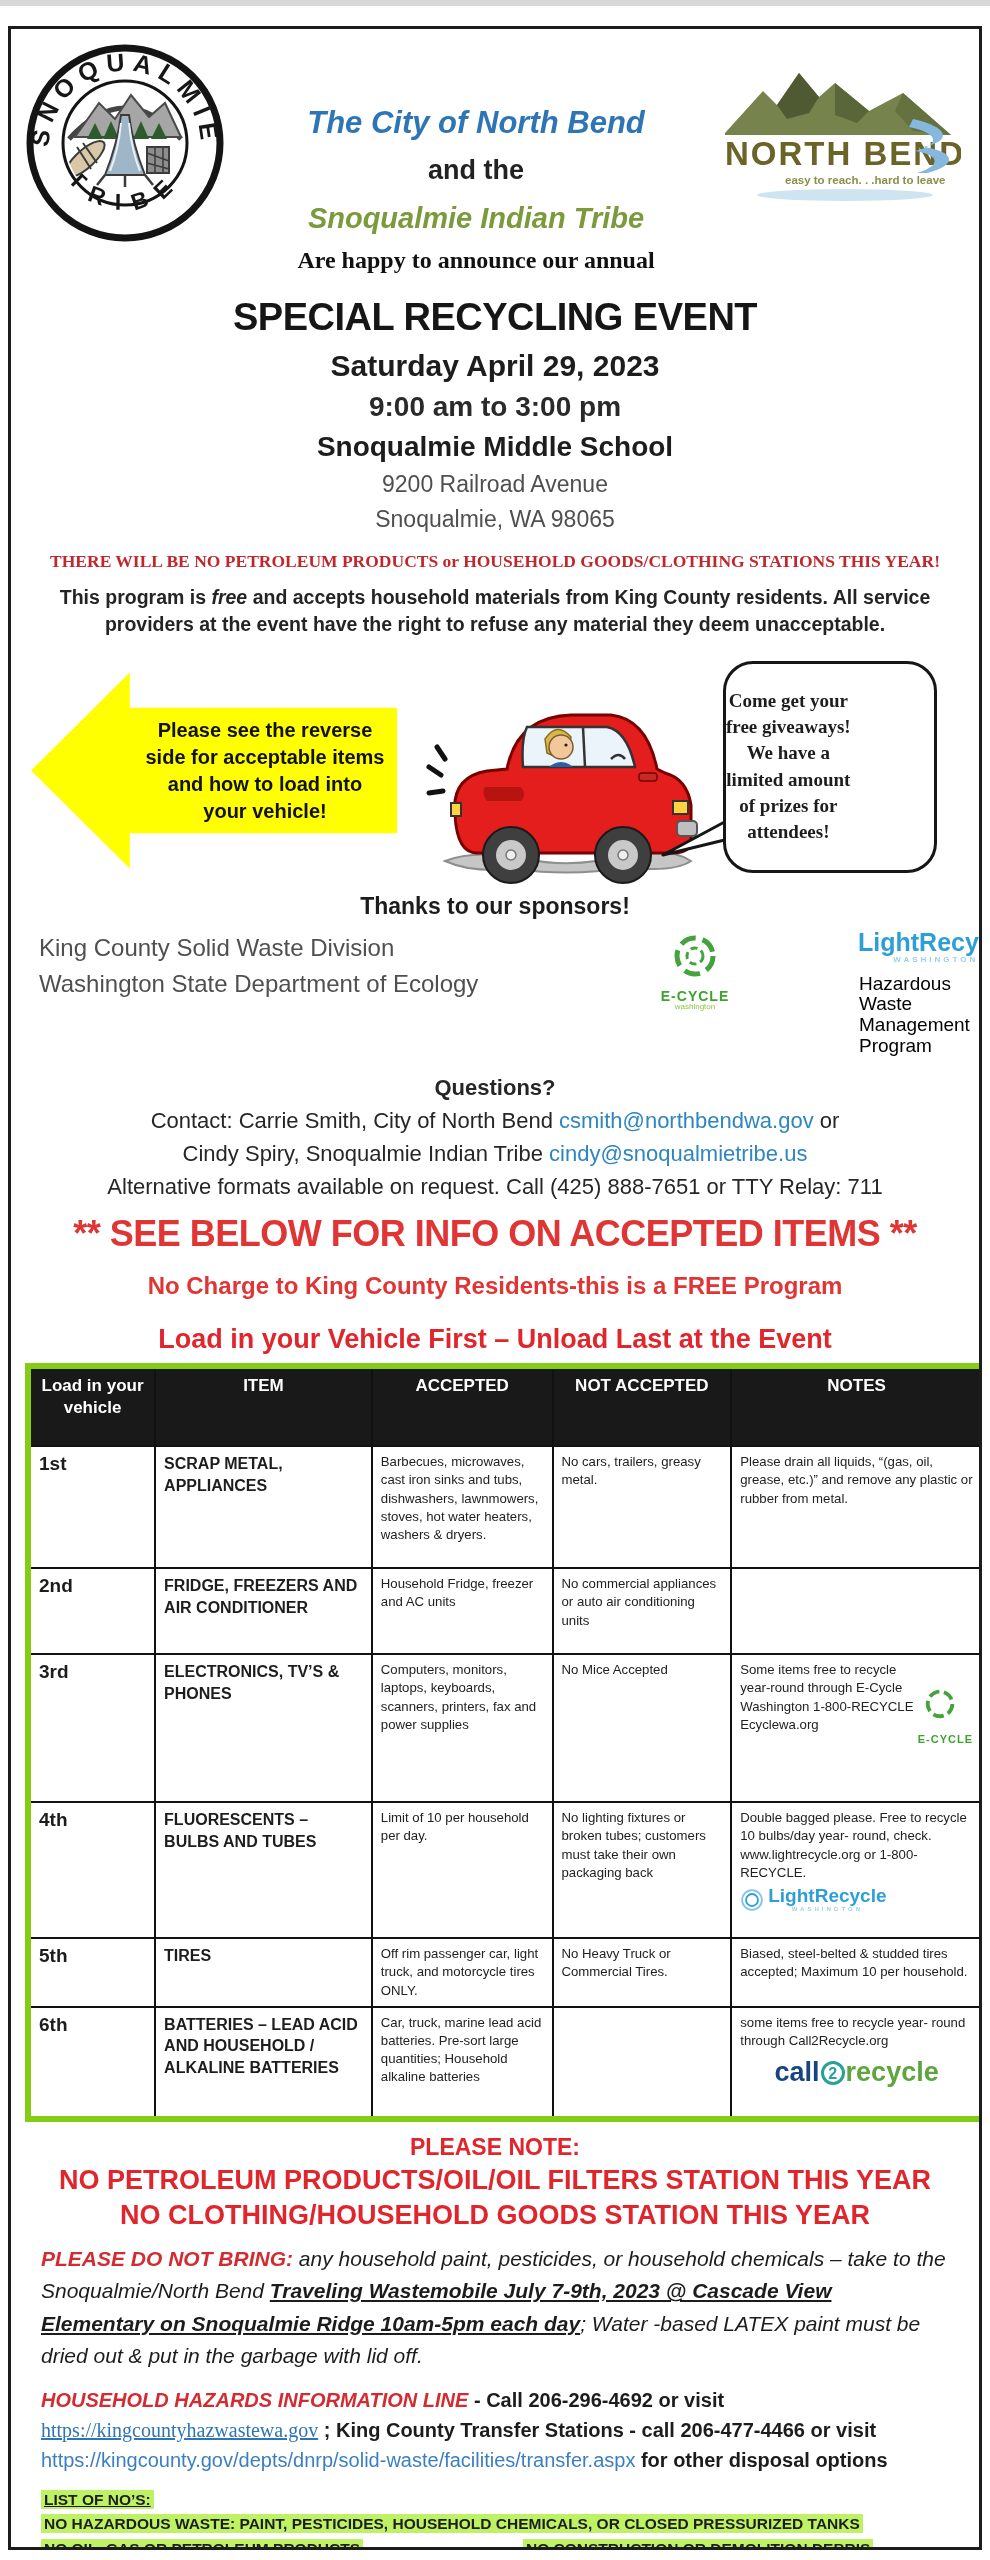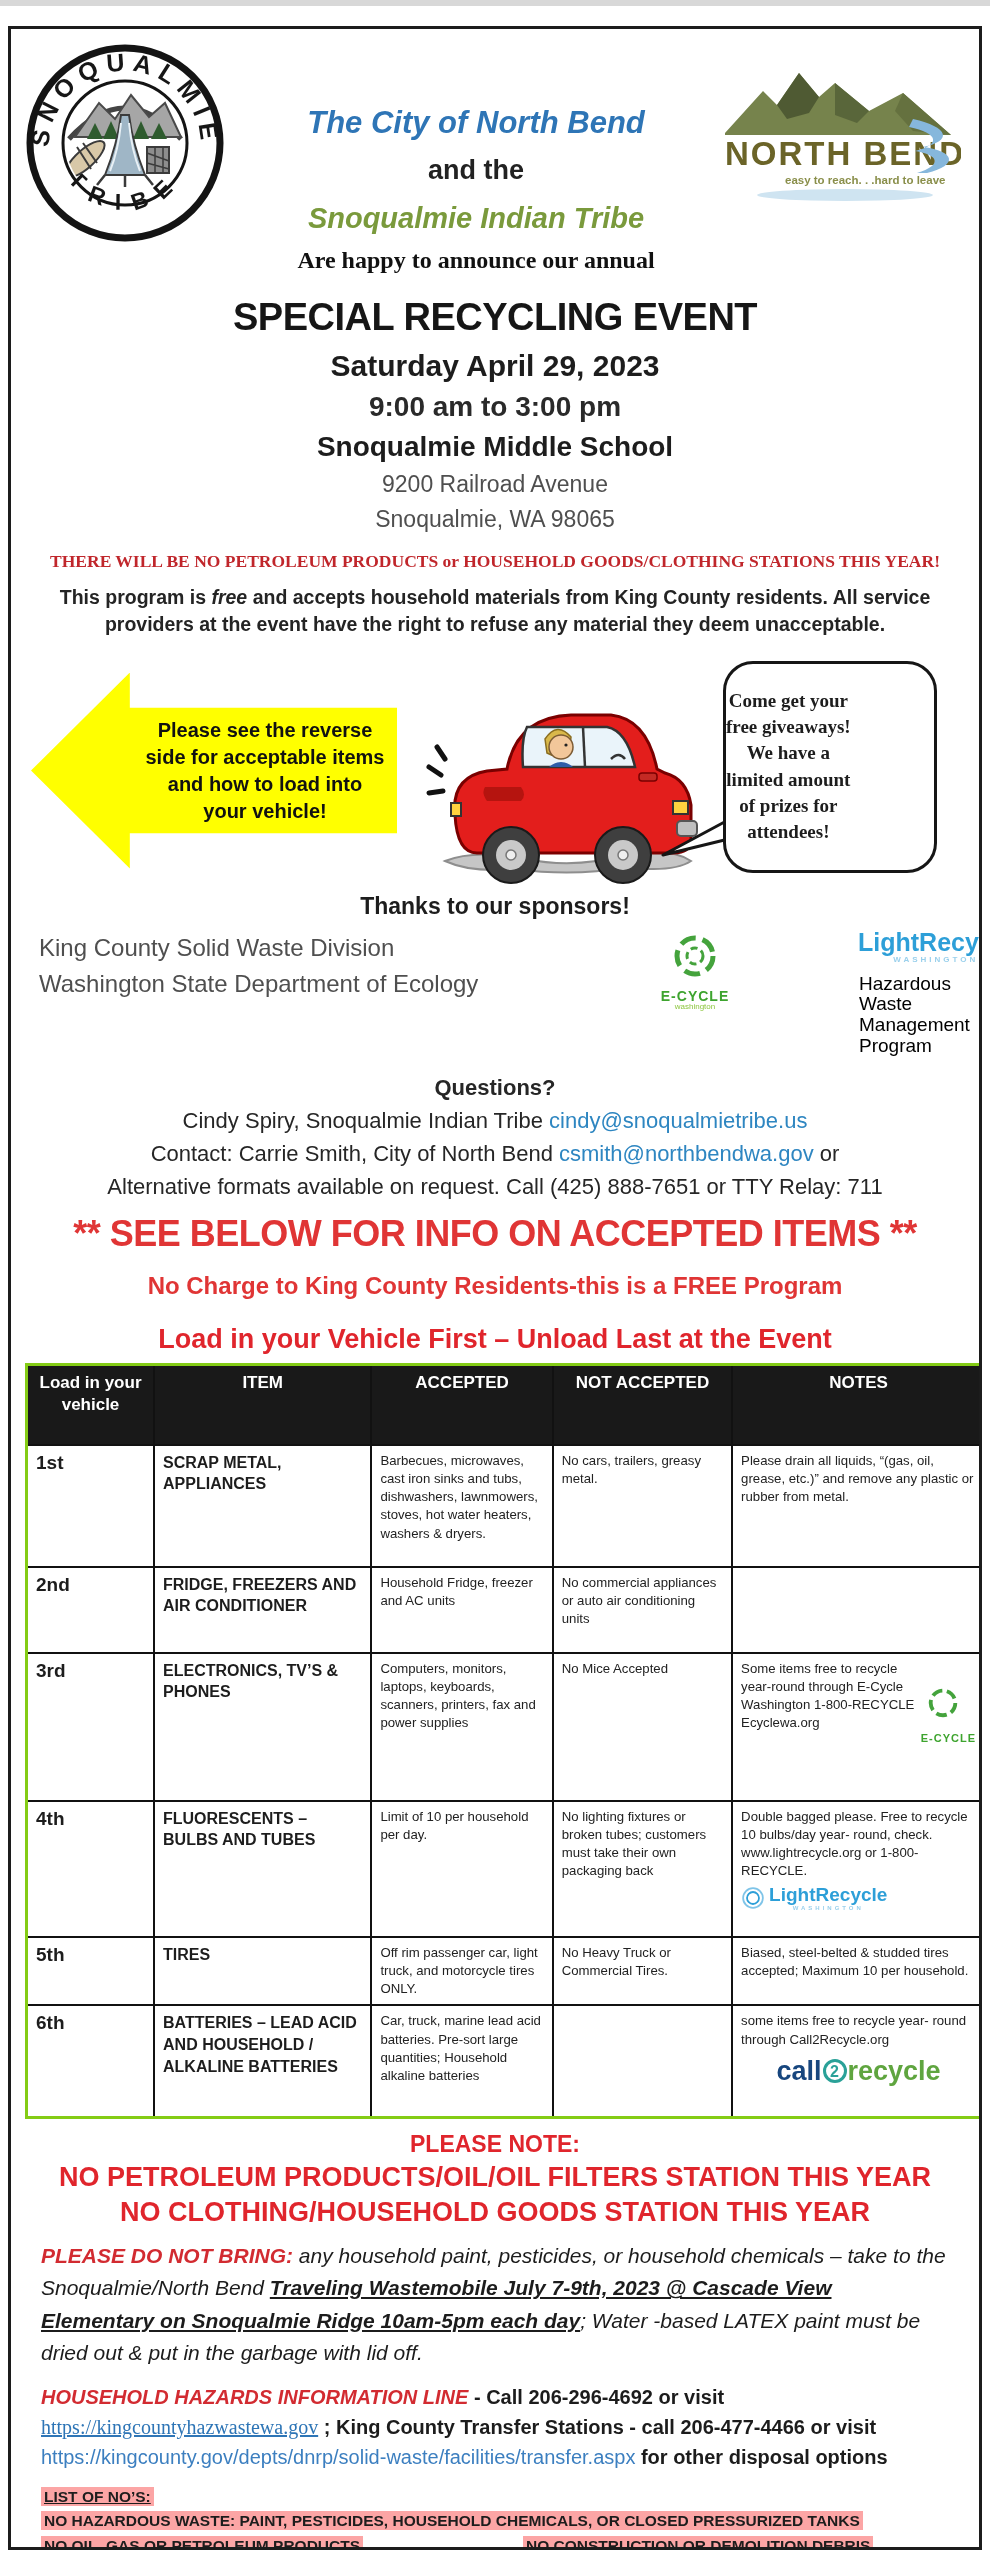--- a/index.html
+++ b/index.html
@@ -78,21 +78,21 @@
   .questions { margin-top:14px; font-size:22px; line-height:1.5; color:#262626; }
   .q-title { font-weight:bold; }
   .email { color:#2e86c1; }
 
   
   .see-below { margin-top:10px; font-size:36px; font-weight:bold; color:#e03535; letter-spacing:-0.5px; }
   .no-charge { margin-top:17px; font-size:24px; font-weight:bold; color:#e03535; }
   .load-first { margin-top:24px; font-size:27px; font-weight:bold; color:#e0252c; }
 
   
-  table.grid { border-collapse:collapse; width:962px; margin:8px auto 0 auto; border:3px solid #84cc16; }
+  table.grid { border-collapse:collapse; width:962px; margin:8px auto 0 auto; border:6px solid #84cc16; }
   table.grid th, table.grid td { border:2.5px solid #111; vertical-align:top; padding:6px 8px; }
   th.hd { background:#191919; color:#fff; font-size:17px; font-weight:bold; text-align:center; vertical-align:middle; height:80px; line-height:1.3; }
   td.order { font-size:19px; font-weight:bold; }
   td.item { font-size:16px; font-weight:600; line-height:1.35;margin-left:7px; }
   td.small { font-size:13.2px; line-height:1.38; color:#222; }
   tr.r1 { height:122px; } tr.r2 { height:86px; } tr.r3 { height:148px; }
   tr.r4 { height:136px; } tr.r5 { height:64px; } tr.r6 { height:112px; }
   .cell-logo-right { float:right; margin:26px 0 0 4px; }
   .cell-logo-center { text-align:center; margin-top:4px; }
   .lr-small .lr-text { font-size:19px; }
@@ -106,21 +106,21 @@
   .pn-title { font-size:23px; font-weight:bold; color:#e0252c; }
   .pn-line { font-size:27px; font-weight:bold; color:#e0252c; margin-top:4px; }
   .dnb { margin:12px 16px 0 16px; font-size:21px; font-style:italic; line-height:1.55; color:#1c1c1c; }
   .dnb-red { color:#d22b31; font-weight:bold; }
   .dnb-u { font-weight:bold; text-decoration:underline; }
   .hazards { margin:12px 16px 0 16px; font-size:20px; font-weight:bold; line-height:1.5; color:#1c1c1c; }
   .hz-red { color:#d22b31; font-style:italic; }
   .hz-link1 { color:#2e75b6; font-family:"Liberation Serif", serif; text-decoration:underline; font-weight:normal; }
   .hz-link2 { color:#3c7fc0; font-weight:normal; }
   .nos { margin:14px 16px 0 16px; font-size:15.5px; font-weight:bold; line-height:1.45; }
-  .hl { background:#fca5a5; padding:1px 3px; }
+  .hl { background:#bef264; padding:1px 3px; }
   .nos-title { text-decoration:underline; }
   .no-grid { display:grid; grid-template-columns:482px 1fr; }
   .no-row { margin-top:2px; }
 
   svg text { font-family:"Liberation Sans", sans-serif; }
 </style>
 </head>
 <body>
 
 <div class="top-strip"></div>
@@ -278,22 +278,22 @@
         <div class="hwmp-text">
           <div>Hazardous Waste</div>
           <div>Management Program</div>
         </div>
       </div>
     </div>
   </div>
 
   <div class="questions center">
     <div class="q-title">Questions?</div>
+    <div><span>Contact: Carrie Smith, City of North Bend </span><span class="email">csmith@northbendwa.gov</span><span> or</span></div>
     <div><span>Cindy Spiry, Snoqualmie Indian Tribe </span><span class="email">cindy@snoqualmietribe.us</span></div>
-    <div><span>Contact: Carrie Smith, City of North Bend </span><span class="email">csmith@northbendwa.gov</span><span> or</span></div>
     <div>Alternative formats available on request.  Call (425) 888-7651 or TTY Relay:  711</div>
   </div>
 
   <div class="see-below center">** SEE BELOW FOR INFO ON ACCEPTED ITEMS **</div>
   <div class="no-charge center">No Charge to King County Residents-this is a FREE Program</div>
   <div class="load-first center">Load in your Vehicle First – Unload Last at the Event</div>
 
   <table class="grid">
     <colgroup>
         <col style="width:128px">

